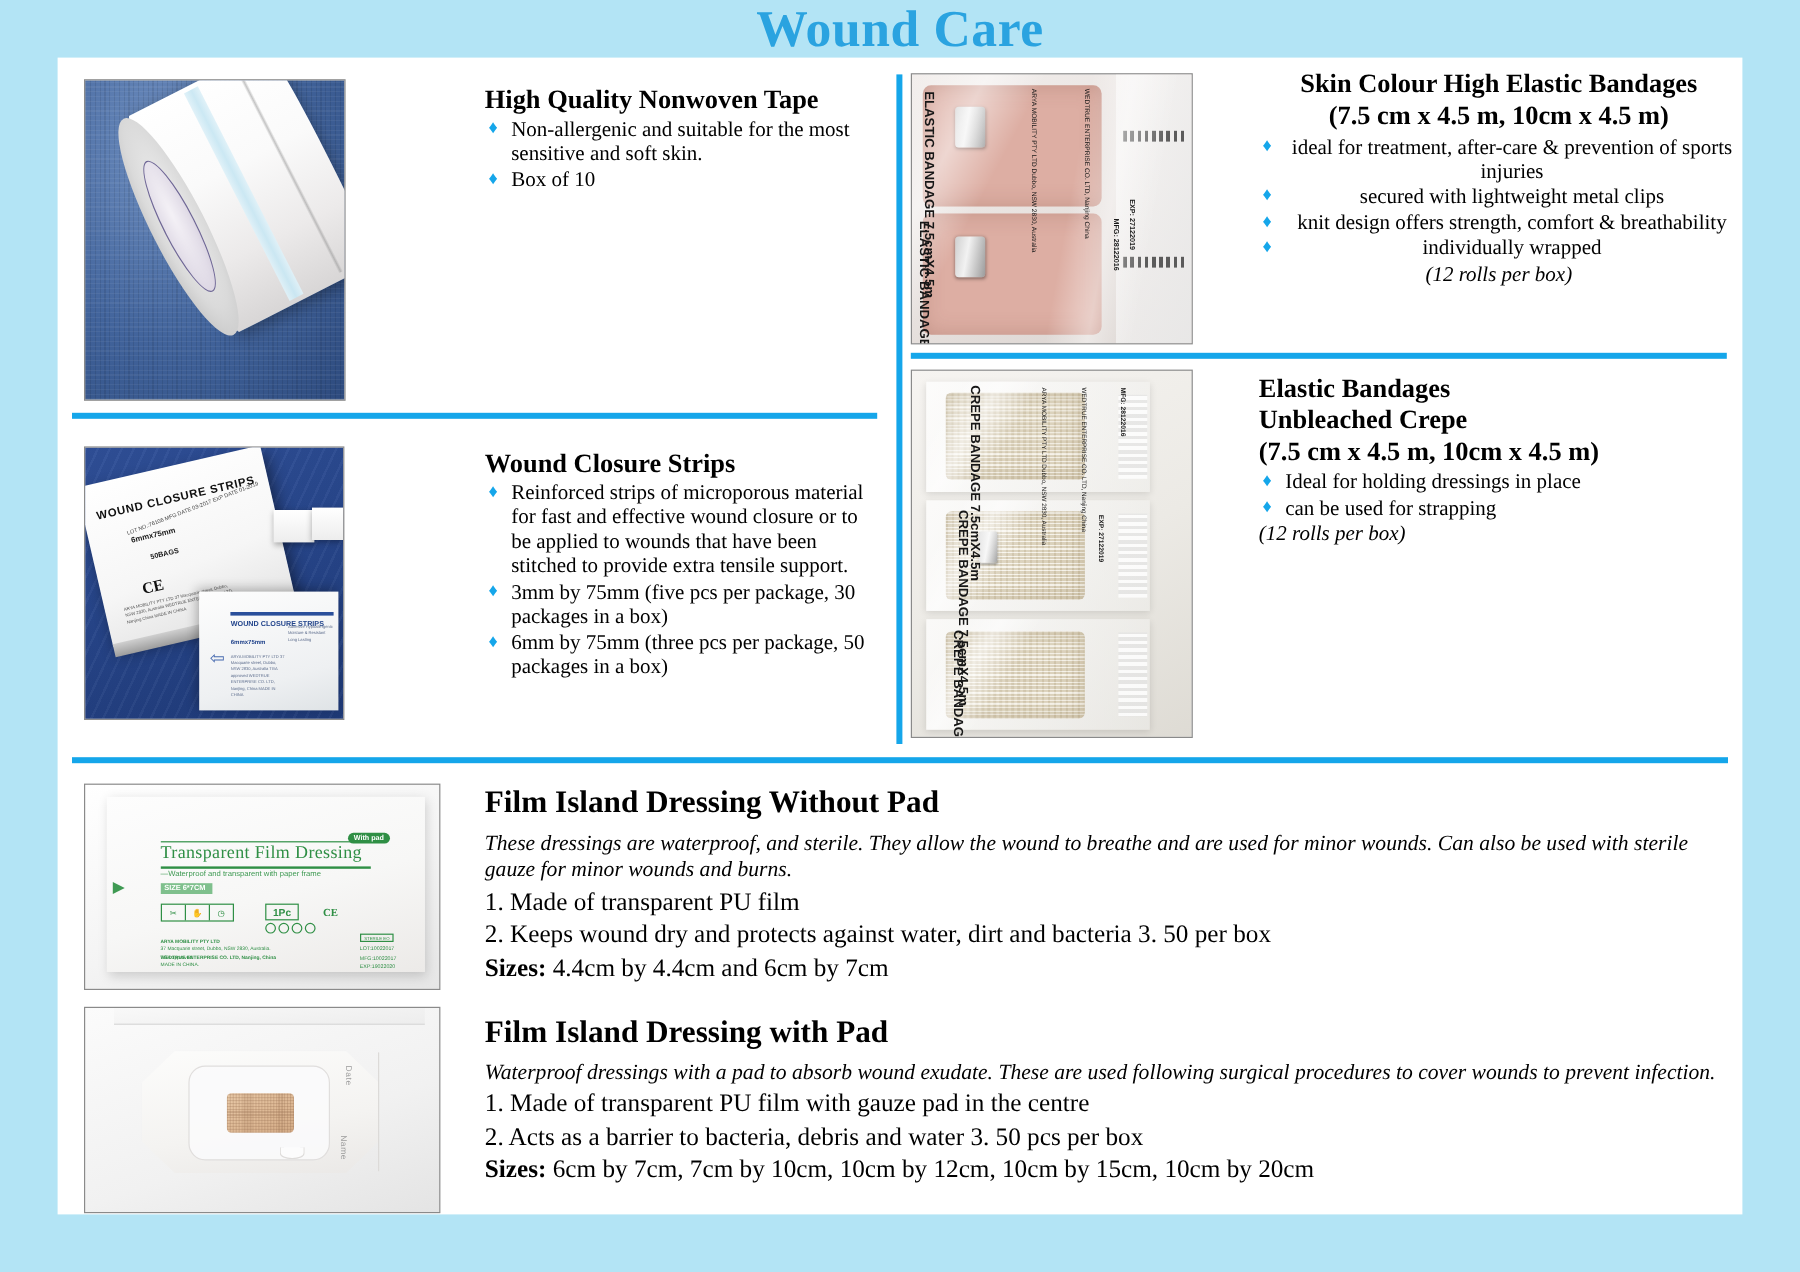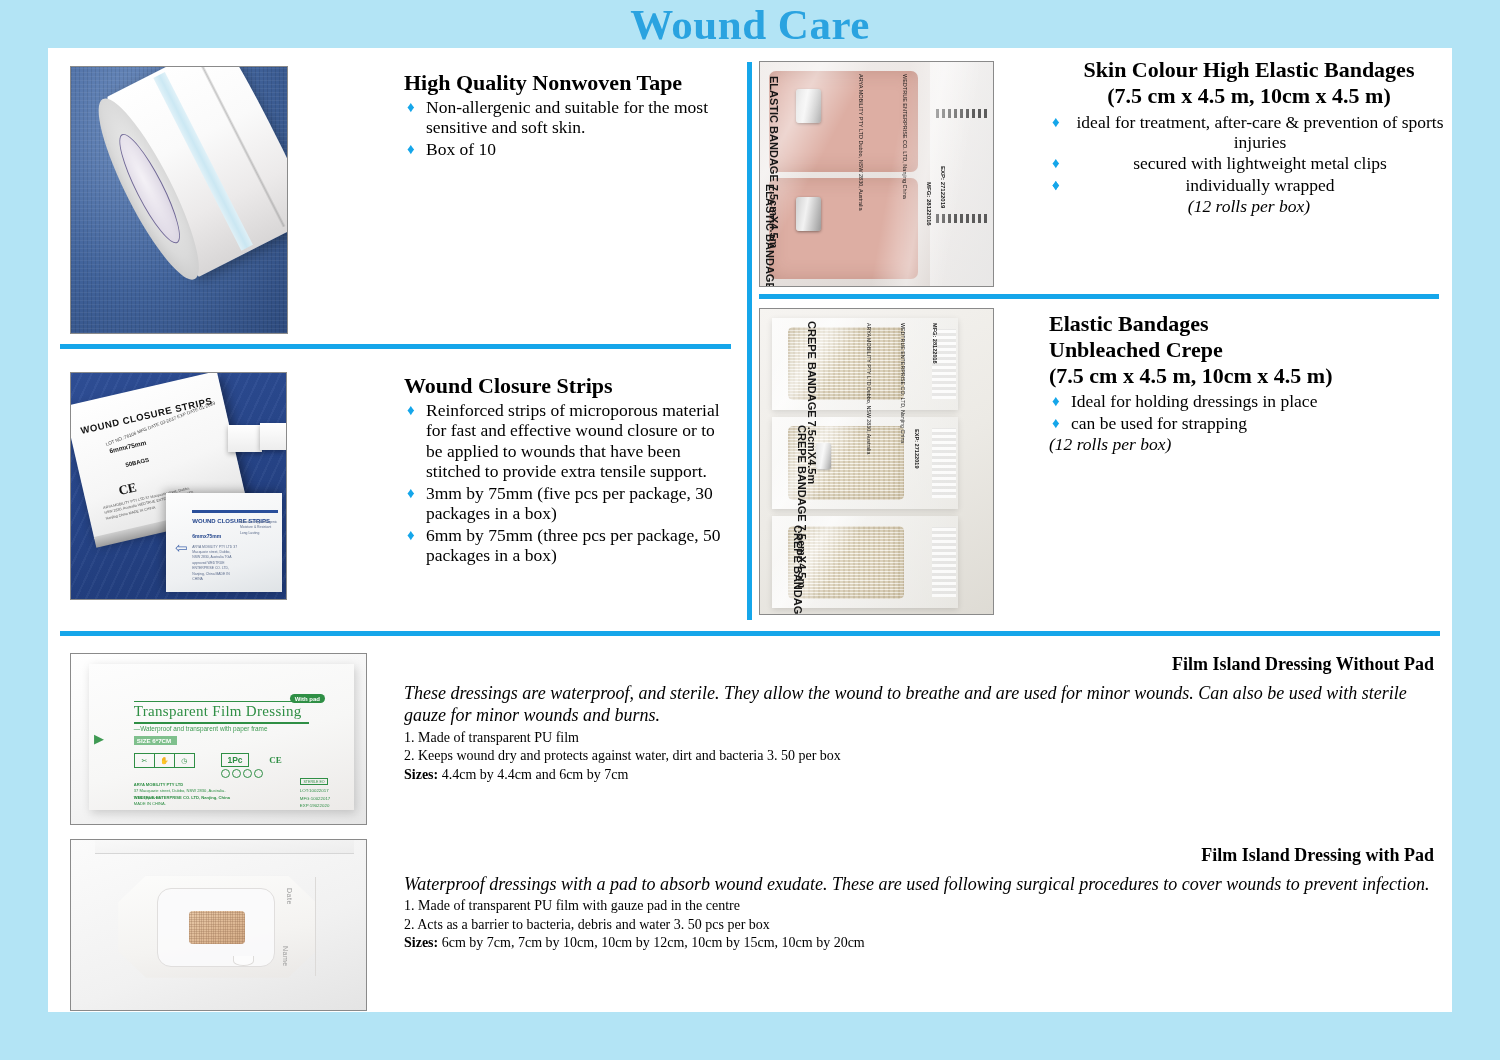--- a/index.html
+++ b/index.html
@@ -67,29 +67,28 @@
     position:absolute; left:3px; top:2px;
     color:#15a6ea; font-size:15px; line-height:1.17;
   }
   .note-italic{
     font-style:italic; font-size:17.5px; color:#000; line-height:1.17;
     margin-top:0;
   }
 
   
   h2.w-title{
-    margin:0 0 7px 0; font-size:18px; font-weight:bold; color:#000;
+    margin:0 0 7px 0; font-size:26px; font-weight:bold; color:#000;
     line-height:1.1;
-    text-align:right;
   }
   .w-lead{
     font-style:italic; font-size:18px; line-height:1.26; color:#000;
     margin:0 0 2px 0;
   }
-  .w-line{ font-size:14px; line-height:1.3; color:#000; }
+  .w-line{ font-size:21px; line-height:1.3; color:#000; }
   .w-line b{ font-weight:bold; }
 
   
 
   
   .ph-tape{ background:
       radial-gradient(ellipse at 30% 20%, #6f8fc0 0%, #41639b 55%, #2d4a7d 100%);
   }
   .ph-tape .weave{
     position:absolute; inset:0; opacity:.55;
@@ -561,20 +560,21 @@
         <li>
           <span class="dia">♦</span>
           <span>ideal for treatment, after-care &amp; prevention of sports injuries</span>
         </li>
         <li>
           <span class="dia">♦</span>
           <span>secured with lightweight metal clips</span>
         </li>
         <li>
           <span class="dia">♦</span>
+          <span>knit design offers strength, comfort &amp; breathability</span>
         </li>
         <li>
           <span class="dia">♦</span>
           <span>individually wrapped</span>
         </li>
       </ul>
       <div class="note-italic">(12 rolls per box)</div>
     </div>
   </div>
 

